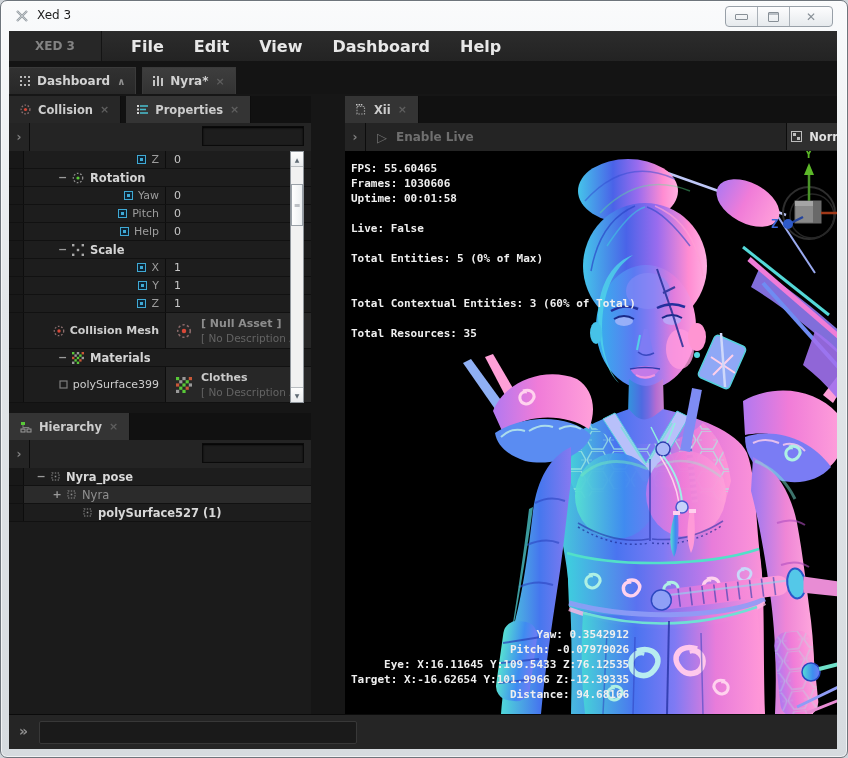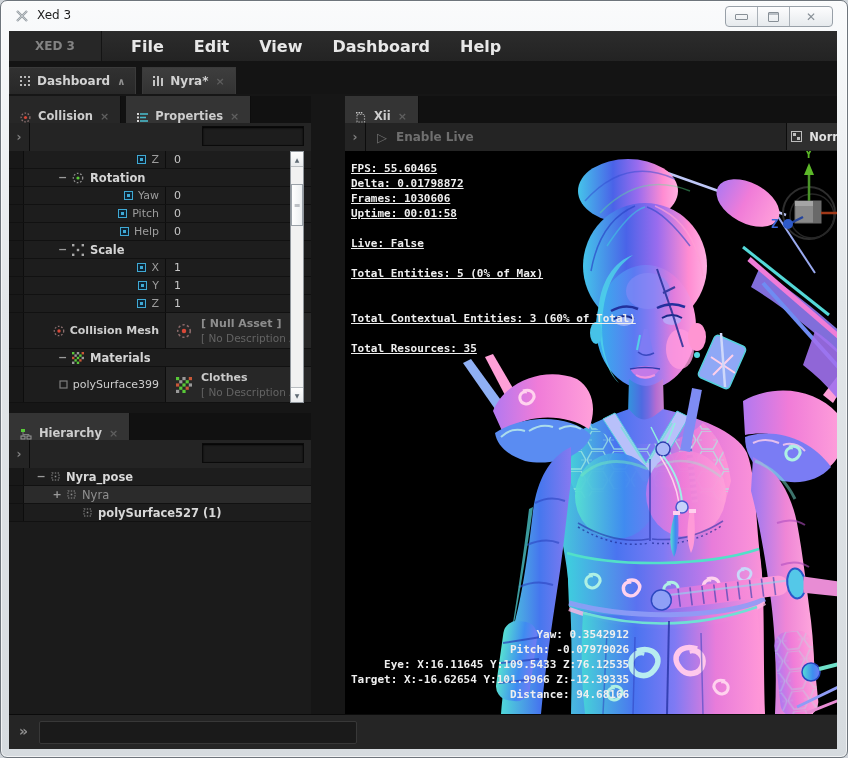--- a/index.html
+++ b/index.html
@@ -25,21 +25,21 @@
   .menuitem{padding:8px 15px;display:flex;align-items:center;color:#e8e8e8;font-size:16px;font-weight:bold;}
   
   .doctabs{position:absolute;left:0;right:0;top:30px;height:33px;background:#141414;display:flex;align-items:flex-end;padding-left:0;}
   .dtab{height:26px;display:flex;align-items:center;gap:7px;padding:0 10px;margin-right:6px;font-size:12px;font-weight:bold;color:#d2d2d2;border:1px solid #3a3a3a;border-bottom:none;background:linear-gradient(#313131,#282828);}
   .dtab.active{background:linear-gradient(#3e3e3e,#323232);}
   .caret{color:#8f8f8f;font-size:10px;font-weight:bold;}
   .x{color:#5f5f5f;font-size:11px;font-weight:bold;}
   
   .panel{position:absolute;background:#1b1b1b;}
   .ptabs{position:absolute;left:0;right:0;top:0;height:27px;background:#111;display:flex;}
-  .ptab{display:flex;align-items:flex-end;gap:7px;padding:0 11px;margin-right:5px;font-size:11.5px;font-weight:bold;color:#cdcdcd;background:#272727;border-right:1px solid #0d0d0d;}
+  .ptab{display:flex;align-items:center;gap:7px;padding:0 11px;margin-right:5px;font-size:11.5px;font-weight:bold;color:#cdcdcd;background:#272727;border-right:1px solid #0d0d0d;}
   .ptab.active{background:#343434;}
   .ptoolbar{position:absolute;left:0;right:0;top:27px;height:28px;background:#242424;border-bottom:1px solid #0c0c0c;}
   .expandbtn{position:absolute;left:0;top:0;bottom:0;width:20px;border-right:1px solid #0c0c0c;color:#808080;font-size:12px;font-weight:bold;display:flex;align-items:center;justify-content:center;}
   .searchbox{position:absolute;right:7px;top:3px;width:102px;height:20px;background:#1d1d1d;border:1px solid #0a0a0a;box-shadow:inset 0 1px 2px #000;color:#ccc;font-size:11px;padding:0 4px;box-sizing:border-box;outline:none;font-family:"DejaVu Sans",sans-serif;}
   
   .rows{position:absolute;left:0;right:0;top:55px;}
   .prow{display:flex;align-items:center;height:18px;background:#1d1d1d;border-bottom:1px solid #111;box-sizing:border-box;}
   .prow.tall{height:36px;}
   .gut{align-self:stretch;width:14px;background:#181818;border-right:1px solid #0d0d0d;flex:none;}
   .lblcell{align-self:stretch;width:135px;flex:none;display:flex;align-items:center;justify-content:flex-end;gap:5px;padding-right:6px;border-right:1px solid #0d0d0d;color:#9d9d9d;font-size:11px;}
@@ -66,21 +66,21 @@
   .hname{font-weight:bold;color:#d8d8d8;}
   .hrow.sel{background:#2b2b2b;}
   .hrow.sel .hname{font-weight:normal;color:#8f8f8f;}
   .htoggle{width:10px;color:#9a9a9a;font-weight:bold;font-size:11px;text-align:center;margin-right:5px;flex:none;}
   .hico{margin-right:6px;flex:none;}
   
   .enlive{position:absolute;left:32px;top:0;bottom:0;display:flex;align-items:center;gap:9px;color:#6f6f6f;font-size:12px;font-weight:bold;}
   .playg{font-size:13px;color:#6f6f6f;}
   .normalsbtn{position:absolute;right:0;top:0;bottom:1px;width:80px;background:#2f2f2f;border-left:1px solid #0c0c0c;display:flex;align-items:center;justify-content:center;gap:7px;color:#e0e0e0;font-size:11.5px;font-weight:bold;}
   .viewport{position:absolute;left:0;top:55px;width:522px;height:563px;background:#000;overflow:hidden;}
-  .vpstats{position:absolute;left:6px;top:11px;font-family:"DejaVu Sans Mono",monospace;font-size:11px;font-weight:bold;color:#efefef;text-decoration:underline;}
+  .vpstats{position:absolute;left:6px;top:11px;font-family:"DejaVu Sans Mono",monospace;font-size:11px;font-weight:bold;color:#efefef;}
   .vpstats div{height:15px;white-space:pre;}
   .vpcam{position:absolute;left:6px;top:477px;font-family:"DejaVu Sans Mono",monospace;font-size:11px;font-weight:bold;color:#efefef;text-align:right;}
   .vpcam div{height:15px;white-space:pre;}
   
   .console{position:absolute;left:0;right:0;top:683px;height:37px;background:#252525;border-top:1px solid #0b0b0b;}
   .prompt{position:absolute;left:10px;top:8px;color:#8f8f8f;font-size:14px;font-weight:bold;}
   .coninput{position:absolute;left:30px;top:6px;width:318px;height:23px;background:#1a1a1a;border:1px solid #383838;border-radius:2px;color:#ccc;font-size:11px;padding:0 6px;box-sizing:border-box;outline:none;font-family:"DejaVu Sans",sans-serif;}
   svg{display:block;}
 </style>
 </head>
@@ -655,21 +655,20 @@
             <line x1="-6" y1="4" x2="-18" y2="10" stroke="#24449c" stroke-width="2.5"></line>
             <circle cx="-21" cy="11" r="5" fill="#2e5ac8"></circle>
             <text x="-4" y="-55" font-size="12" font-weight="bold" fill="#5cb828" font-family="DejaVu Sans Mono, monospace">Y</text>
             <text x="53" y="4" font-size="12" font-weight="bold" fill="#c24418" font-family="DejaVu Sans Mono, monospace">X</text>
             <text x="-38" y="15" font-size="12" font-weight="bold" fill="#3a66d8" font-family="DejaVu Sans Mono, monospace">Z</text>
           </g>
         </svg>
 
         <div class="vpstats">
           <div>FPS: 55.60465</div>
-          <div>Delta: 0.01798872</div>
           <div>Frames: 1030606</div>
           <div>Uptime: 00:01:58</div>
           <div></div>
           <div>Live: False</div>
           <div></div>
           <div>Total Entities: 5 (0% of Max)</div>
           <div></div>
           <div></div>
           <div>Total Contextual Entities: 3 (60% of Total)</div>
           <div></div>

